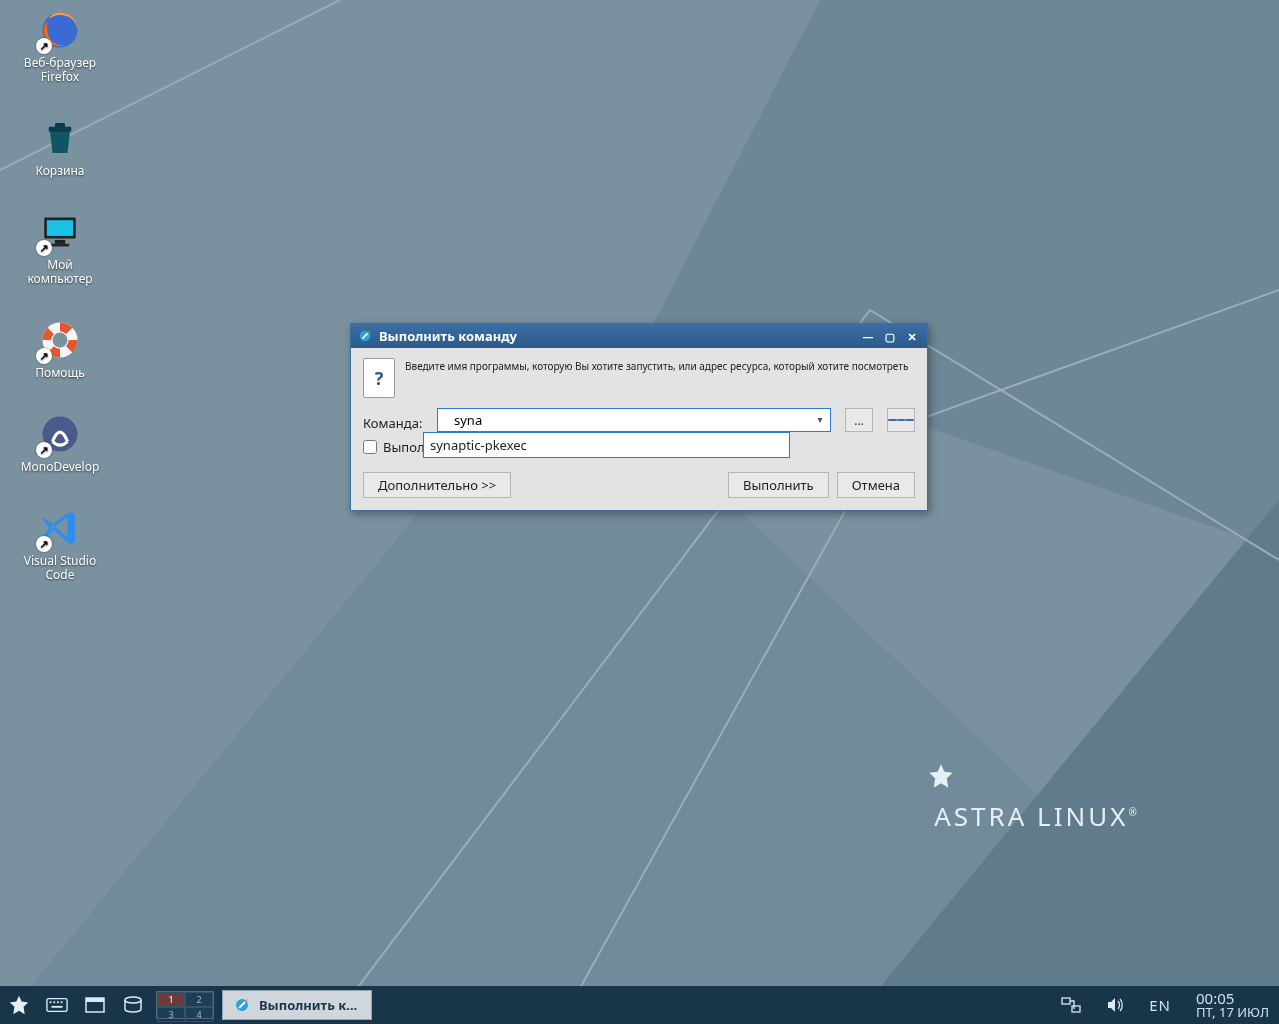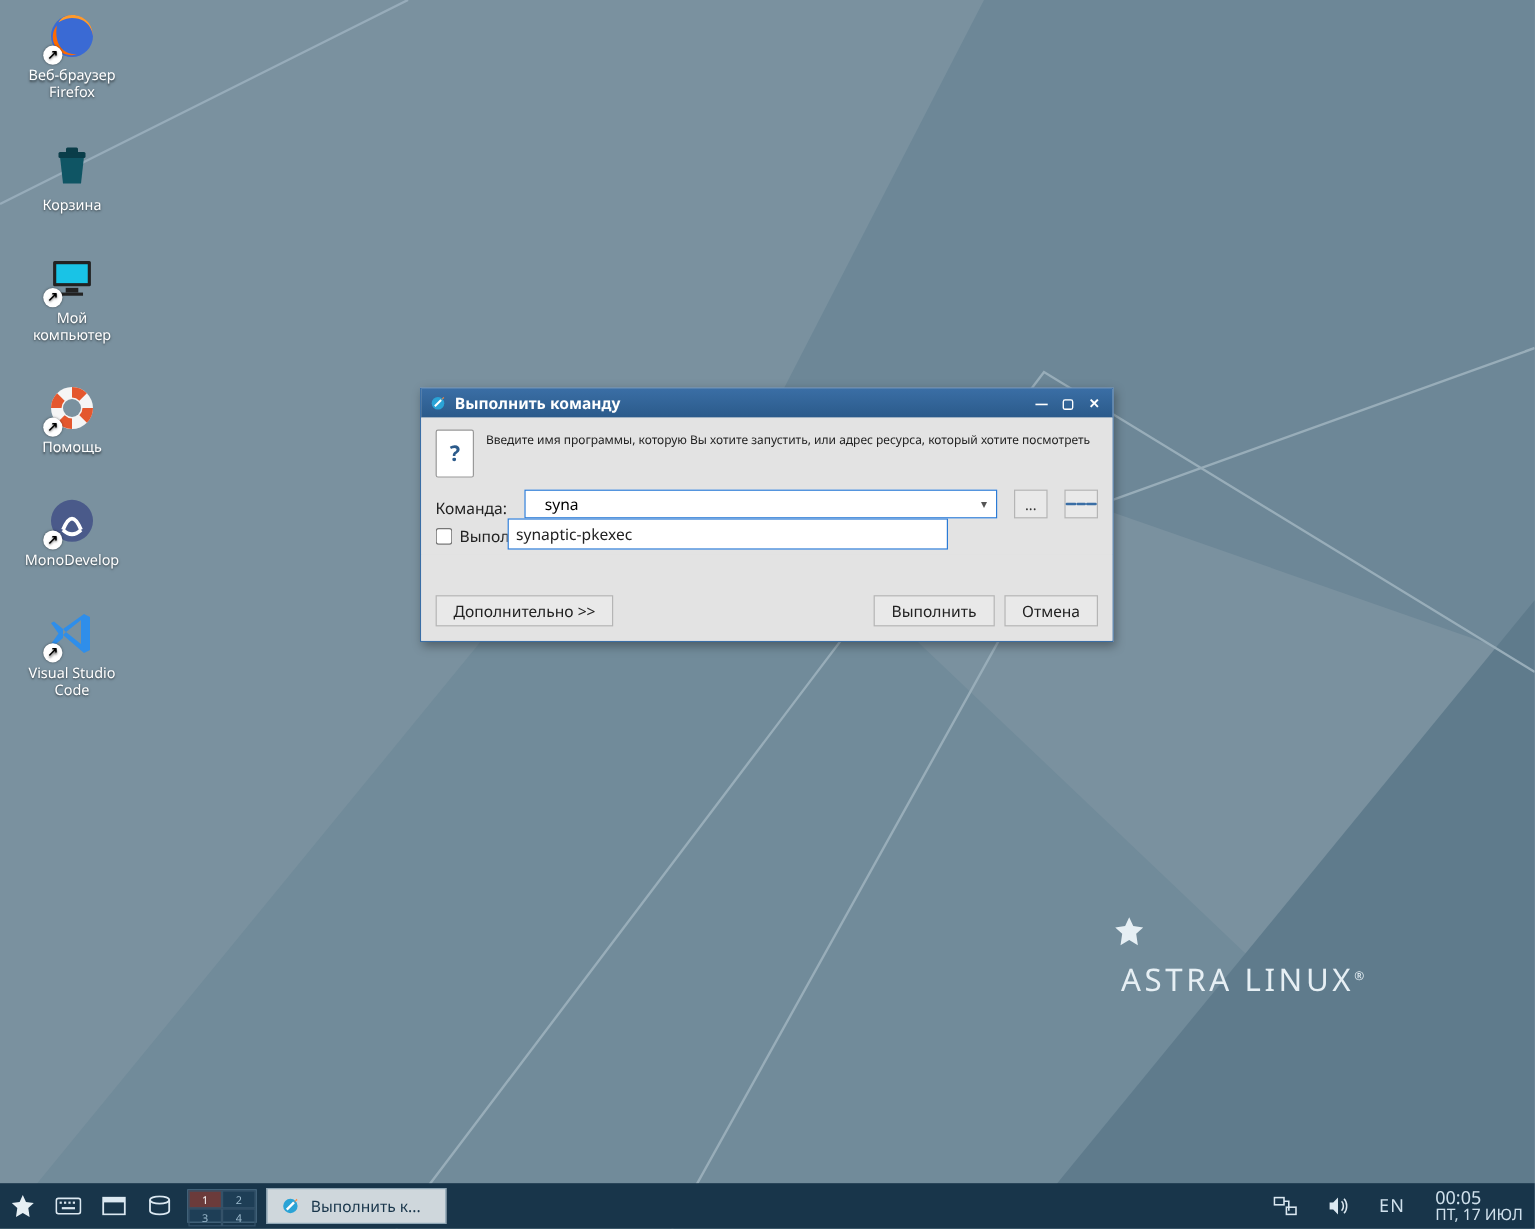--- a/index.html
+++ b/index.html
@@ -69,21 +69,21 @@
     position:absolute; left:60px; top:24px; width:367px; border:1px solid #2b7bd6; background:#fff;
     padding:3px 6px; font-size:13px; color:#222;
   }
   .check-row { display:flex; align-items:center; gap:6px; font-size:13px; margin-top:6px; }
   .check-row input { width:14px; height:14px; }
 
   .dlg-buttons { display:flex; padding:10px 12px 12px 12px; gap:8px; background:#e3e3e3; }
   .dlg-buttons .gap { flex:1; }
   .btn {
     height:26px; padding:0 14px; background:#e9e9e9; border:1px solid #b5b5b5;
-    font-size:13px; color:#222; display:flex; align-items:center; cursor:default;margin-top:24px;
+    font-size:13px; color:#222; display:flex; align-items:center; cursor:default;
   }
 
   
   .taskbar {
     position:absolute; left:0; bottom:0; height:38px; width:100%;
     background:#18354a; display:flex; align-items:center; color:#cfe0ec;
     font-size:13px;
   }
   .tbtn { width:38px;height:38px;display:flex;align-items:center;justify-content:center;cursor:default; }
   .tbtn svg, .tbtn span { color:#dbe8f1; }
@@ -294,21 +294,21 @@
   </div>
 
   <div class="task-item">
     <span class="ticon">
       <svg width="16" height="16" viewBox="0 0 16 16">
           <circle cx="8" cy="8" r="6" fill="#2aa3d6"></circle>
           <path d="M5 11l6-6" stroke="#fff" stroke-width="2"></path>
           <path d="M11 5l2-3 1 1-3 2z" fill="#ff8a3a"></path>
         </svg>
     </span>
-    <span style="font-weight:normal">Выполнить к...</span>
+    <span style="font-weight:bold">Выполнить к...</span>
   </div>
 
   <div class="tray">
     <span class="tbtn" style="width:auto">
       <svg width="20" height="18" viewBox="0 0 20 18">
           <rect x="1" y="2" width="8" height="6" fill="none" stroke="#dbe8f1" stroke-width="1.3"></rect>
           <rect x="11" y="10" width="8" height="6" fill="none" stroke="#dbe8f1" stroke-width="1.3"></rect>
           <path d="M9 5h4v8" fill="none" stroke="#dbe8f1" stroke-width="1.3"></path>
         </svg>
     </span>

